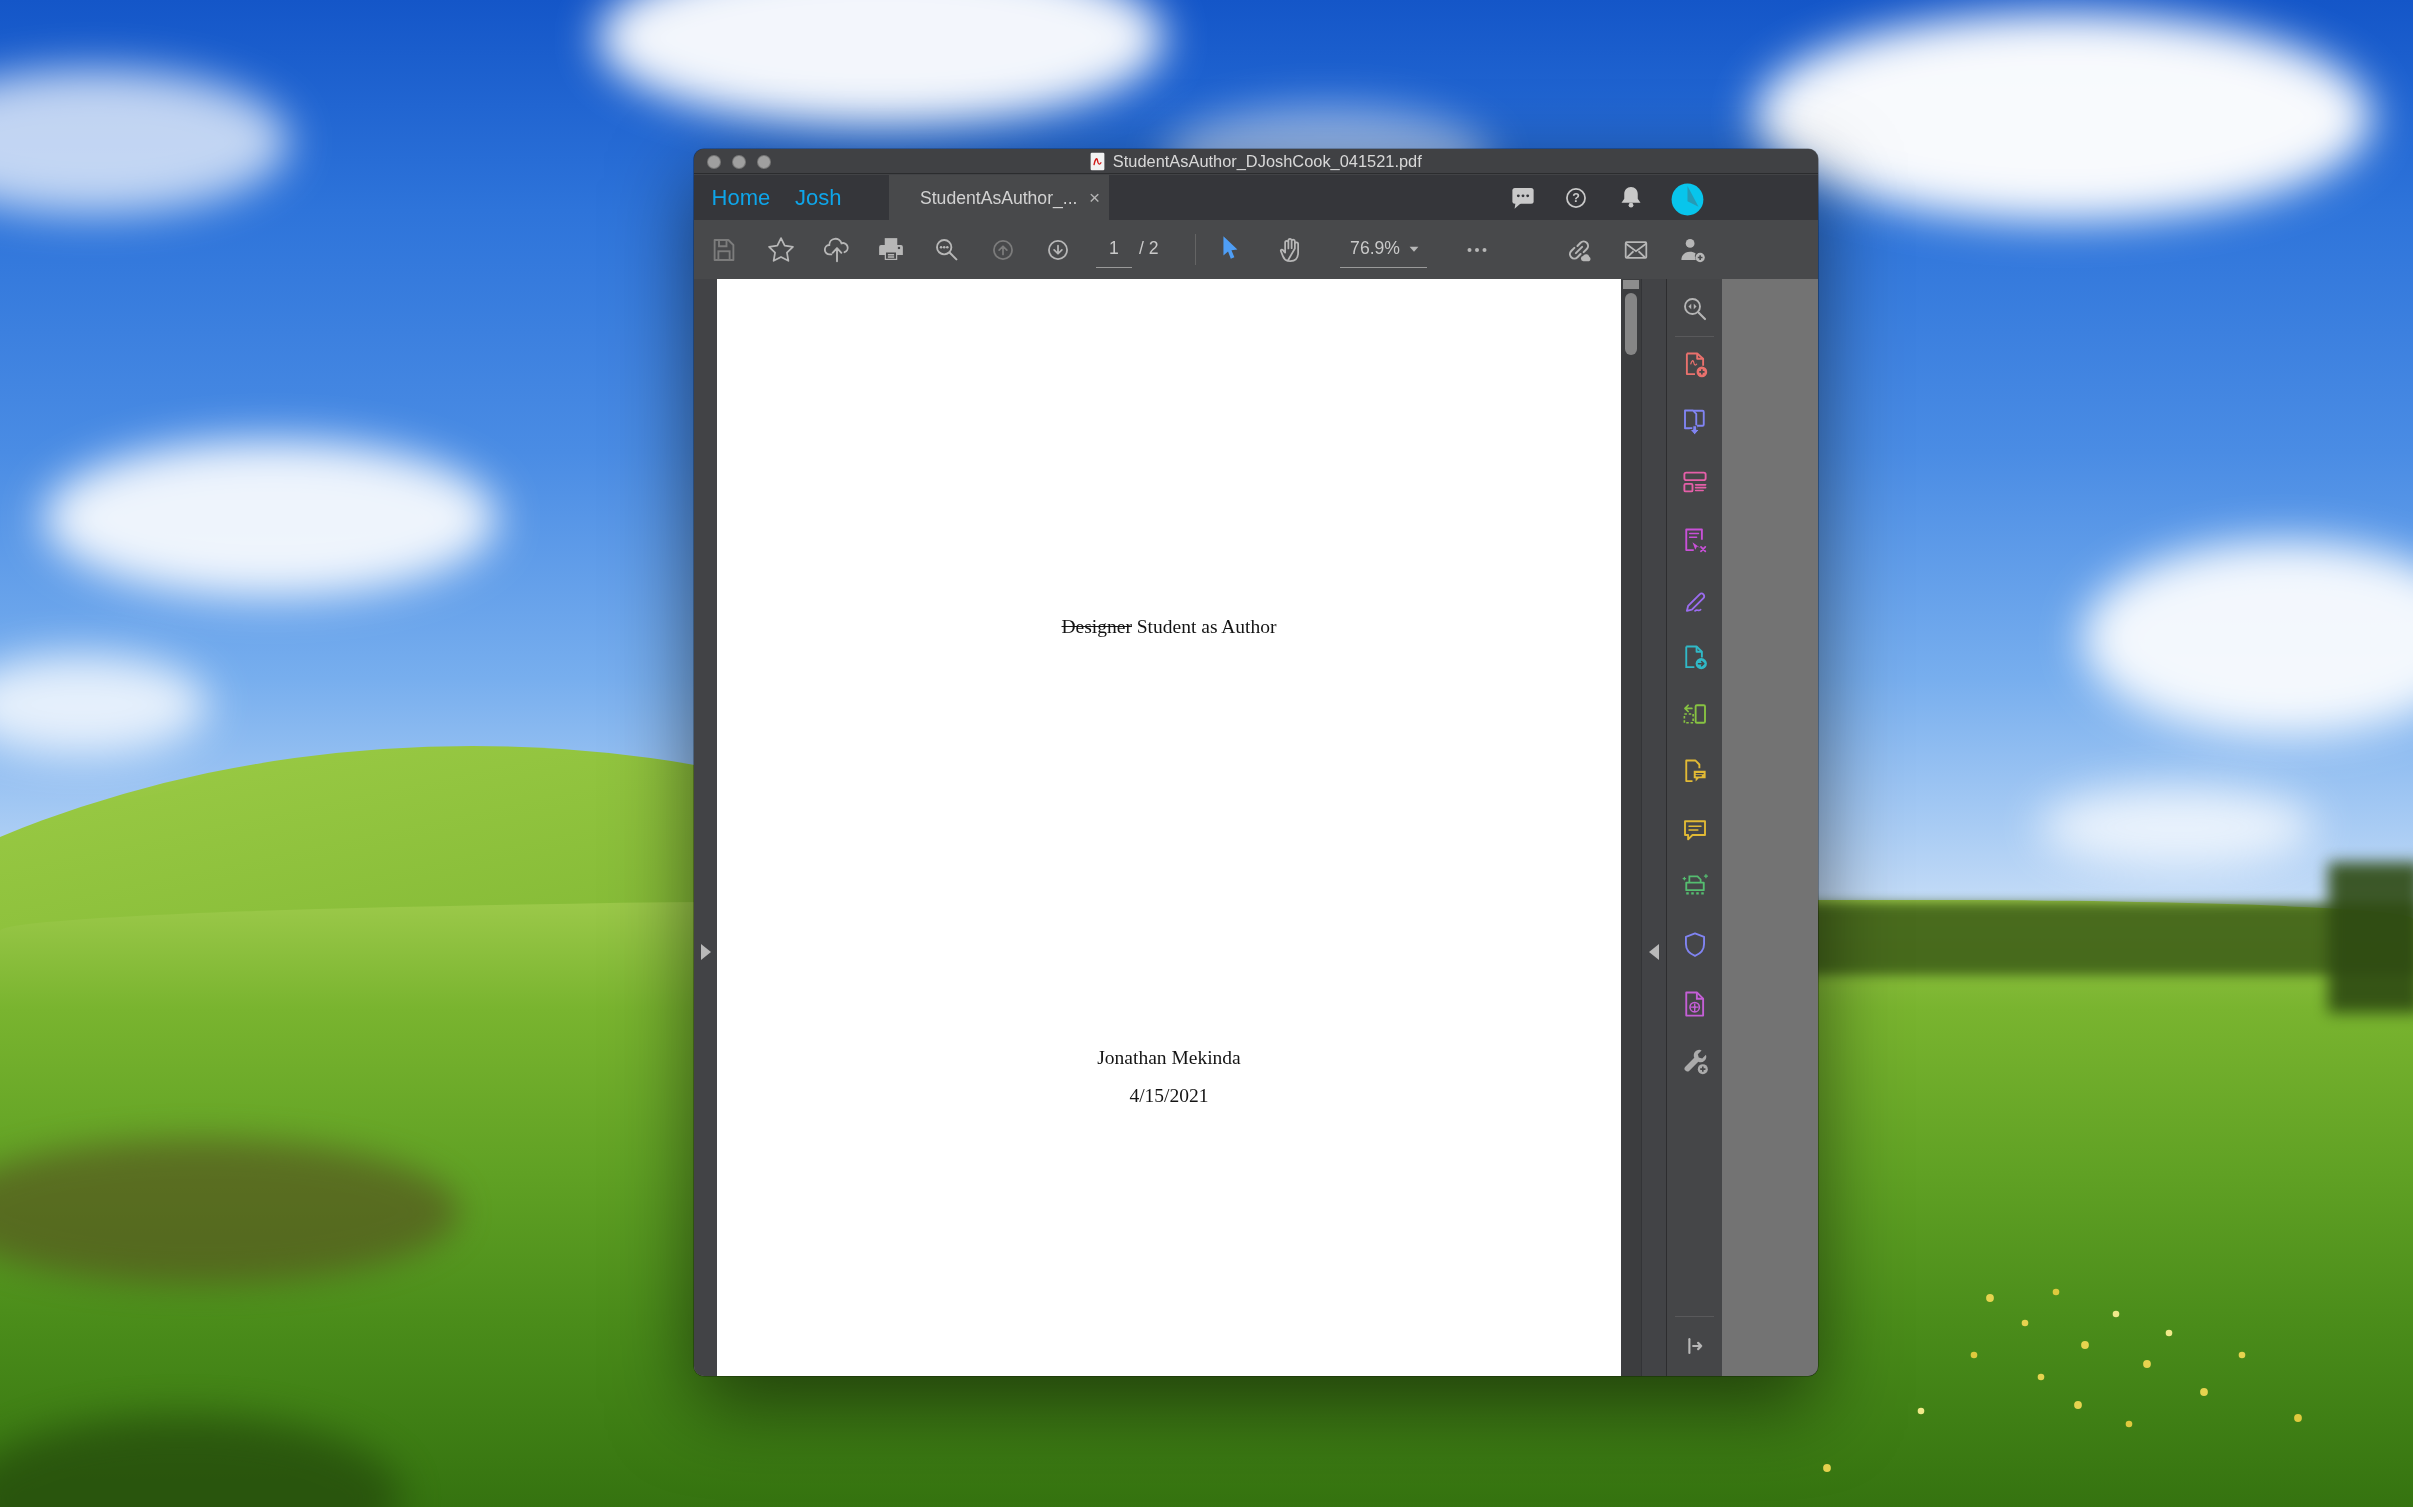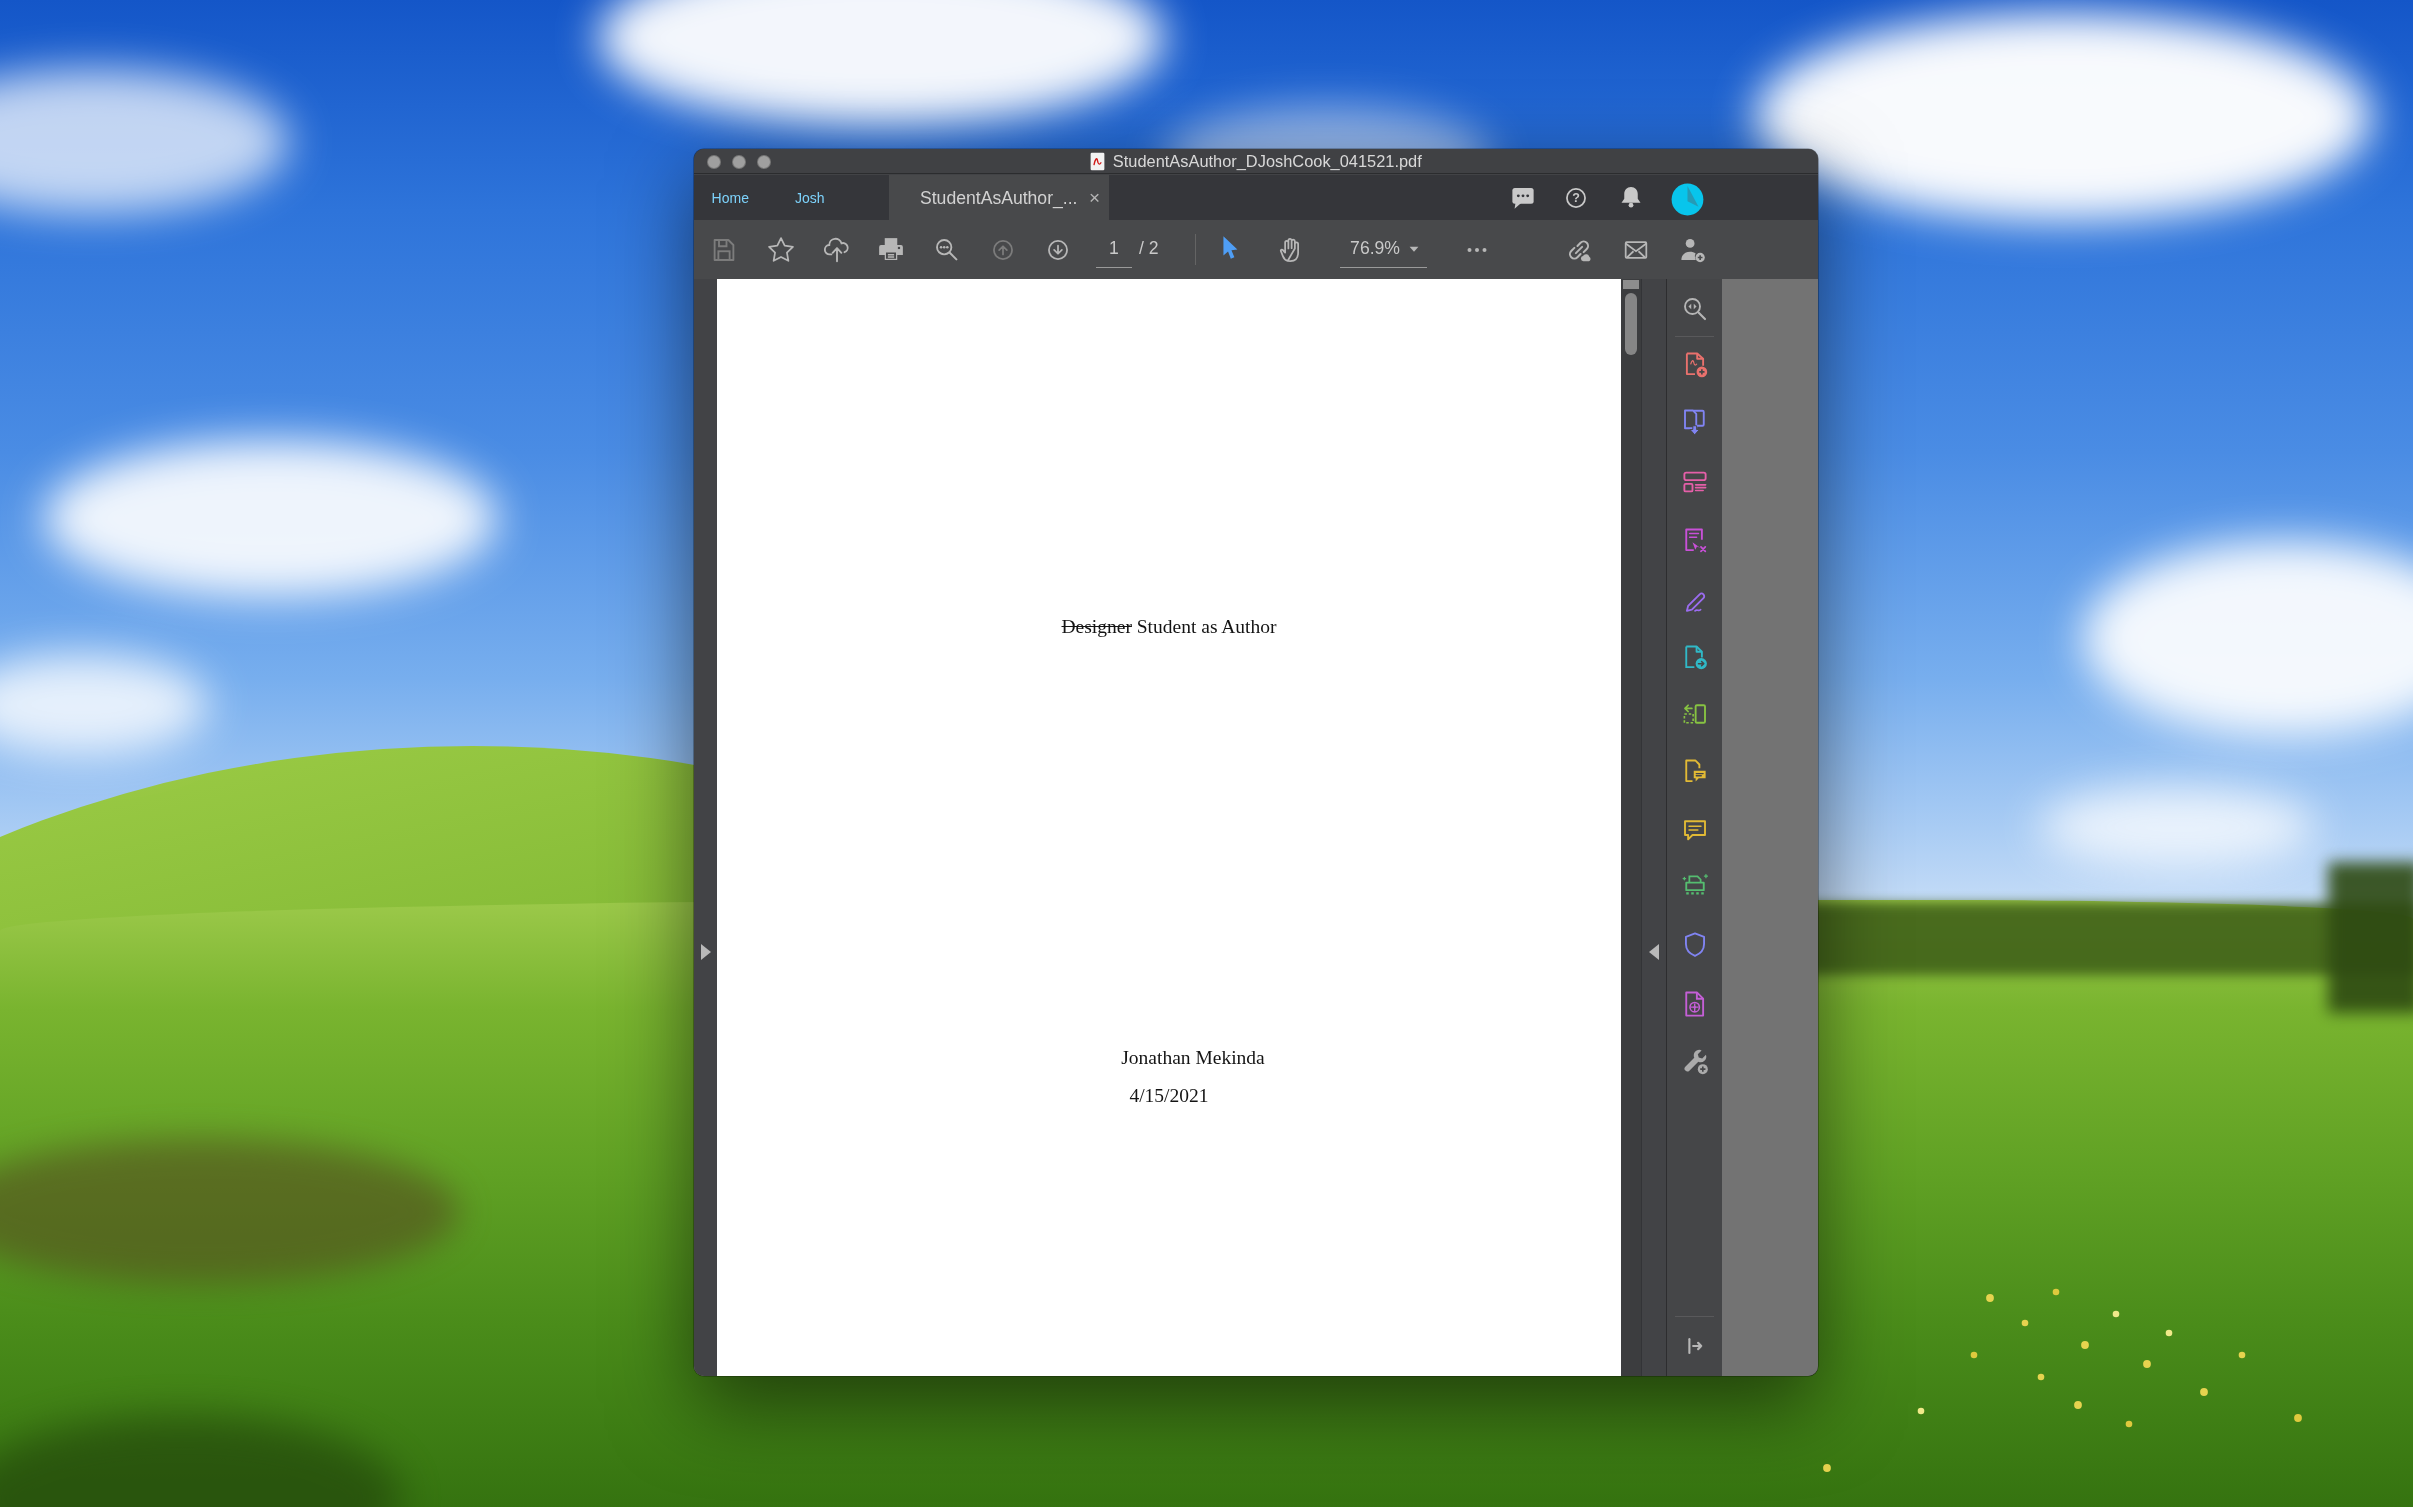--- a/index.html
+++ b/index.html
@@ -44,21 +44,21 @@
 
   .titlebar { position:absolute; left:0; top:0; width:100%; height:25px; background:#404144;
     border-bottom:0.6px solid #2b2c2e; display:flex; align-items:center; justify-content:center; }
   .lights { position:absolute; left:12.6px; top:5.7px; display:flex; gap:11.3px; }
   .light { width:14px; height:14px; border-radius:50%; background:#9f9f9f; border:0.6px solid rgba(0,0,0,.25); }
   .title-group { display:flex; align-items:center; gap:7.6px; }
   .win-title { font-size:16.4px; color:#d8d8d8; }
 
   .tabbar { position:absolute; left:0; top:26px; width:100%; height:45px; background:#35363a; }
   .navtab { position:absolute; top:0; height:45px; display:flex; align-items:center;
-    color:#7dd3fc; font-size:14px; cursor:default; }
+    color:#0ea5e9; font-size:22px; cursor:default; }
   .tab-home  { left:17.6px; }
   .tab-tools { left:101px; }
   .doc-tab { position:absolute; left:195px; top:0; width:220px; height:46px; background:#48494b;
     display:flex; align-items:center; }
   .doc-tab-label { position:absolute; left:31px; font-size:17.6px; color:#d2d2d2; white-space:nowrap; }
   .tab-close { position:absolute; left:200px; font-size:19px; color:#b5b5b5; }
   .tb-icons { position:absolute; top:7.6px; height:30px; }
 
   .toolbar { position:absolute; left:0; top:71px; width:100%; height:59px; background:#48494b; }
   .tool { position:absolute; top:14.5px; width:30px; height:30px; color:#b7b7b7; }
@@ -264,21 +264,21 @@
     </div>
   </div>
 
   <div class="content">
     <div class="leftstrip">
       <div class="tri-right"></div>
     </div>
 
     <div class="page">
       <div class="doc-line" style="top:337px;"><span class="strike">Designer</span><span> Student as Author</span></div>
-      <div class="doc-line" style="top:768px;margin-left:24px;">Jonathan Mekinda</div>
+      <div class="doc-line" style="top:768px;">Jonathan Mekinda</div>
       <div class="doc-line" style="top:806px;">4/15/2021</div>
     </div>
 
     <div class="scrolltrack">
       <div class="scrollbtn"></div>
       <div class="scrollthumb"></div>
     </div>
 
     <div class="panelstrip">
       <div class="tri-left"></div>

